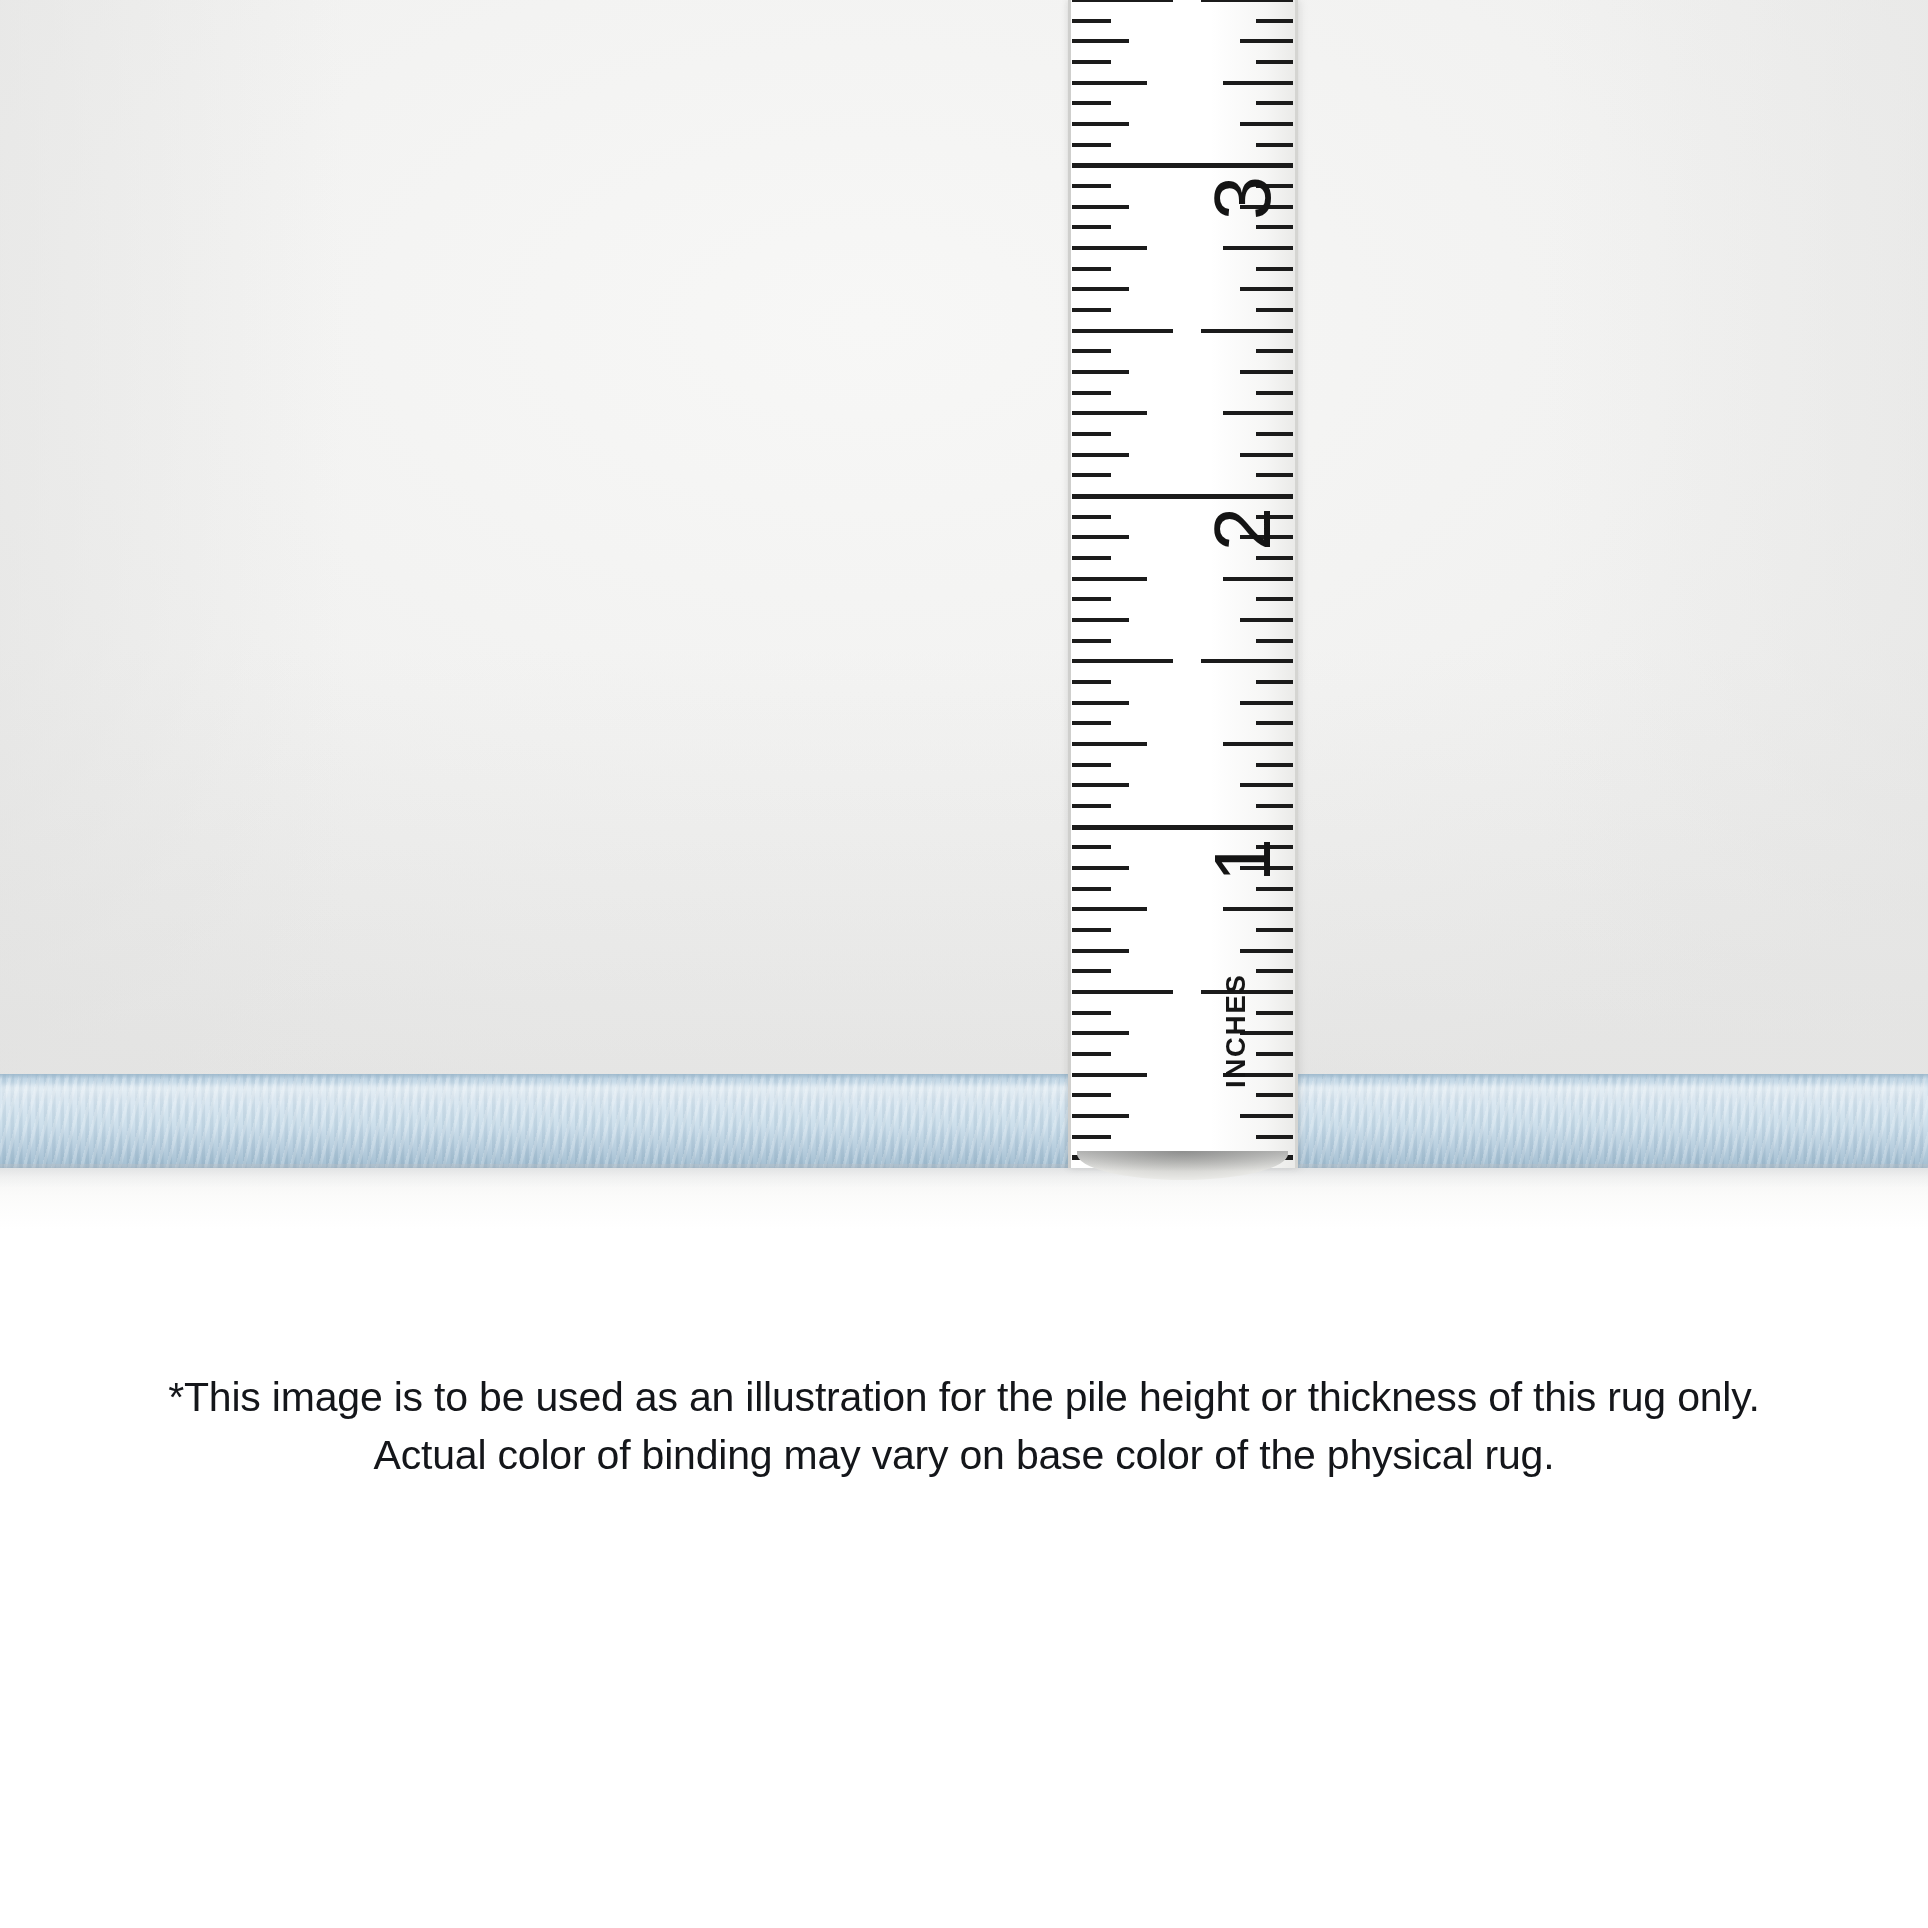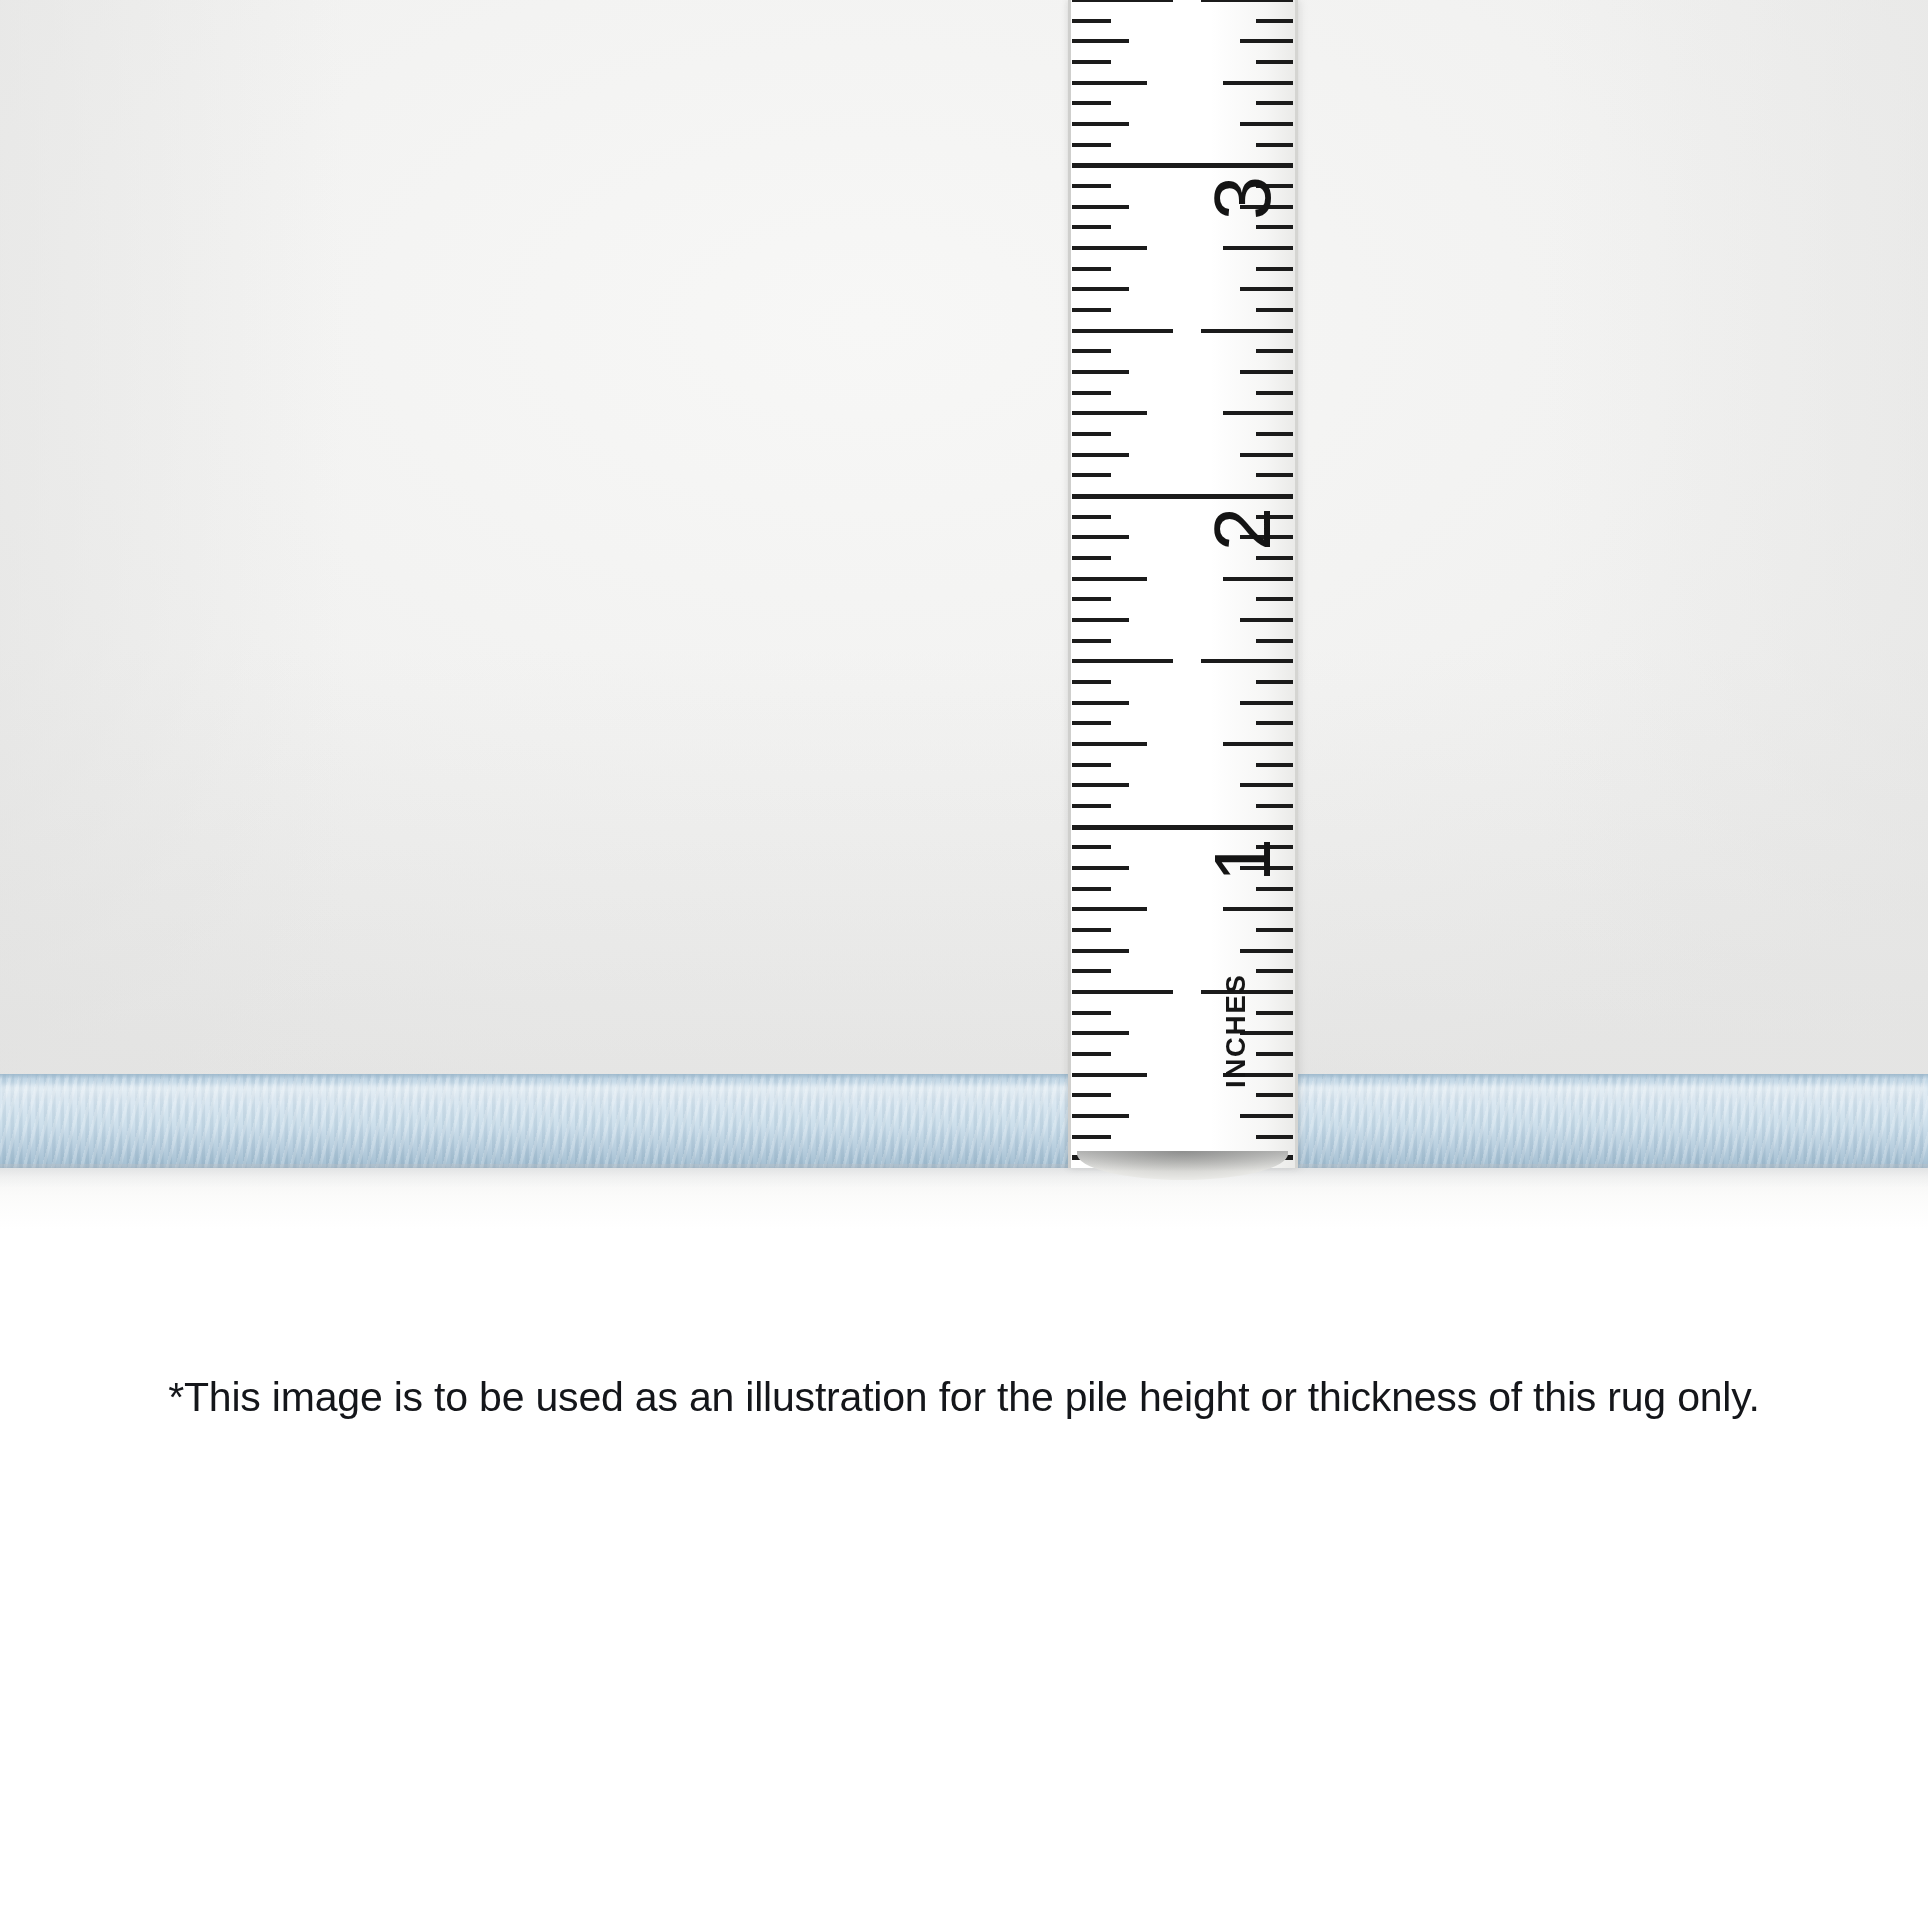--- a/index.html
+++ b/index.html
@@ -415,14 +415,15 @@
 
     <div class="inches-word">INCHES</div>
 
     <div class="ruler-tip"></div>
     <div class="ruler-tip-shade"></div>
   </div>
 </div>
 
 <div id="caption">
   <span class="line">*This image is to be used as an illustration for the pile height or thickness of this rug only.</span>
+  <span class="line">Actual color of binding may vary on base color of the physical rug.</span>
 </div>
 
 
 </body></html>

